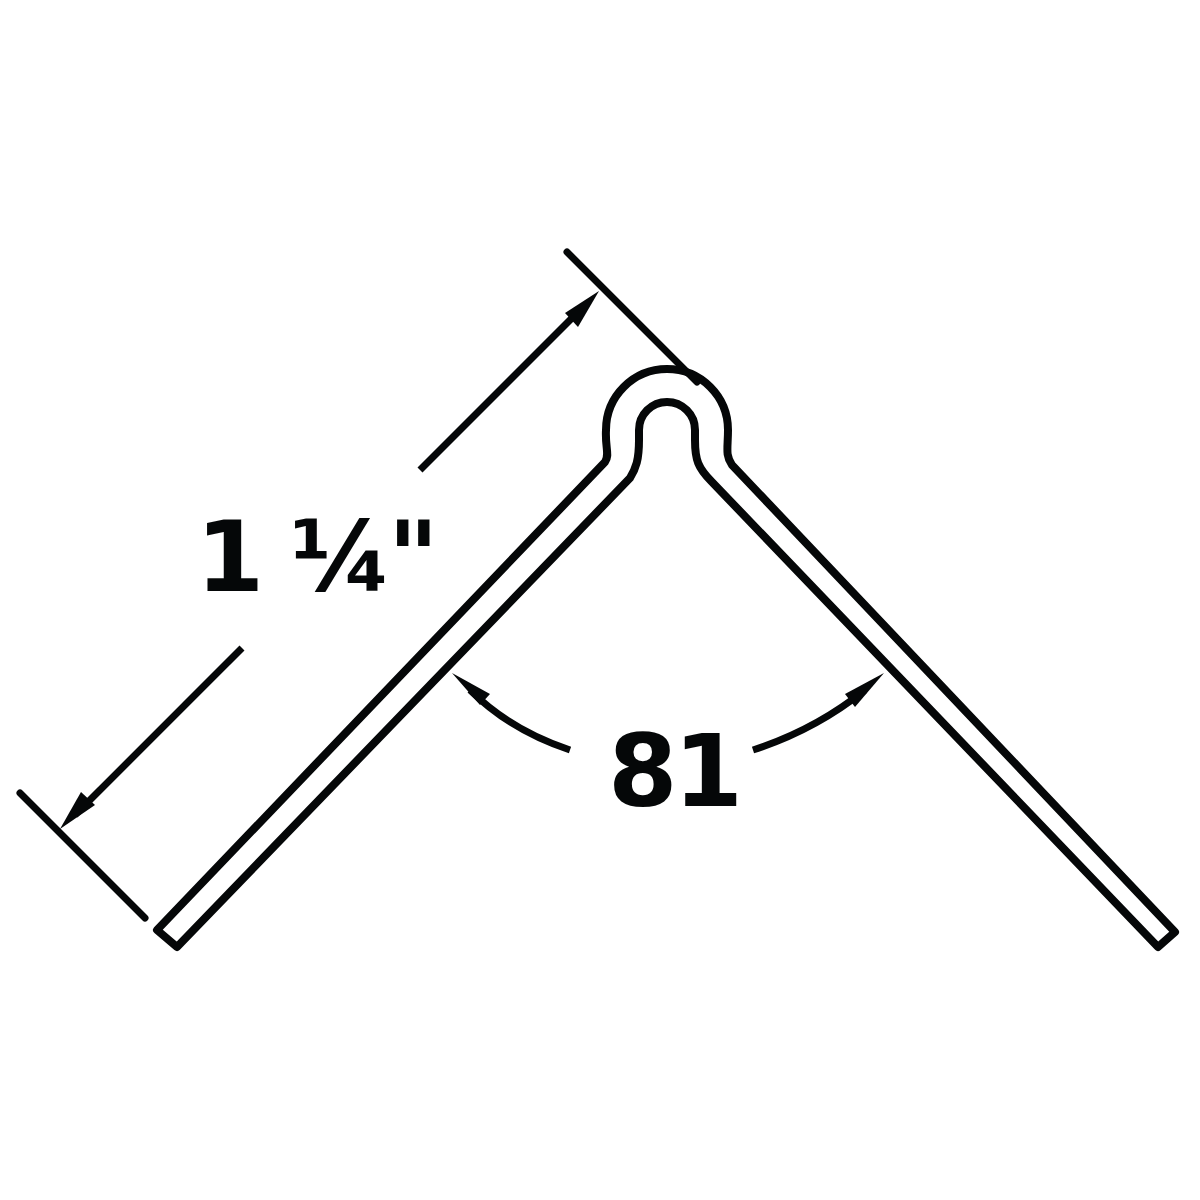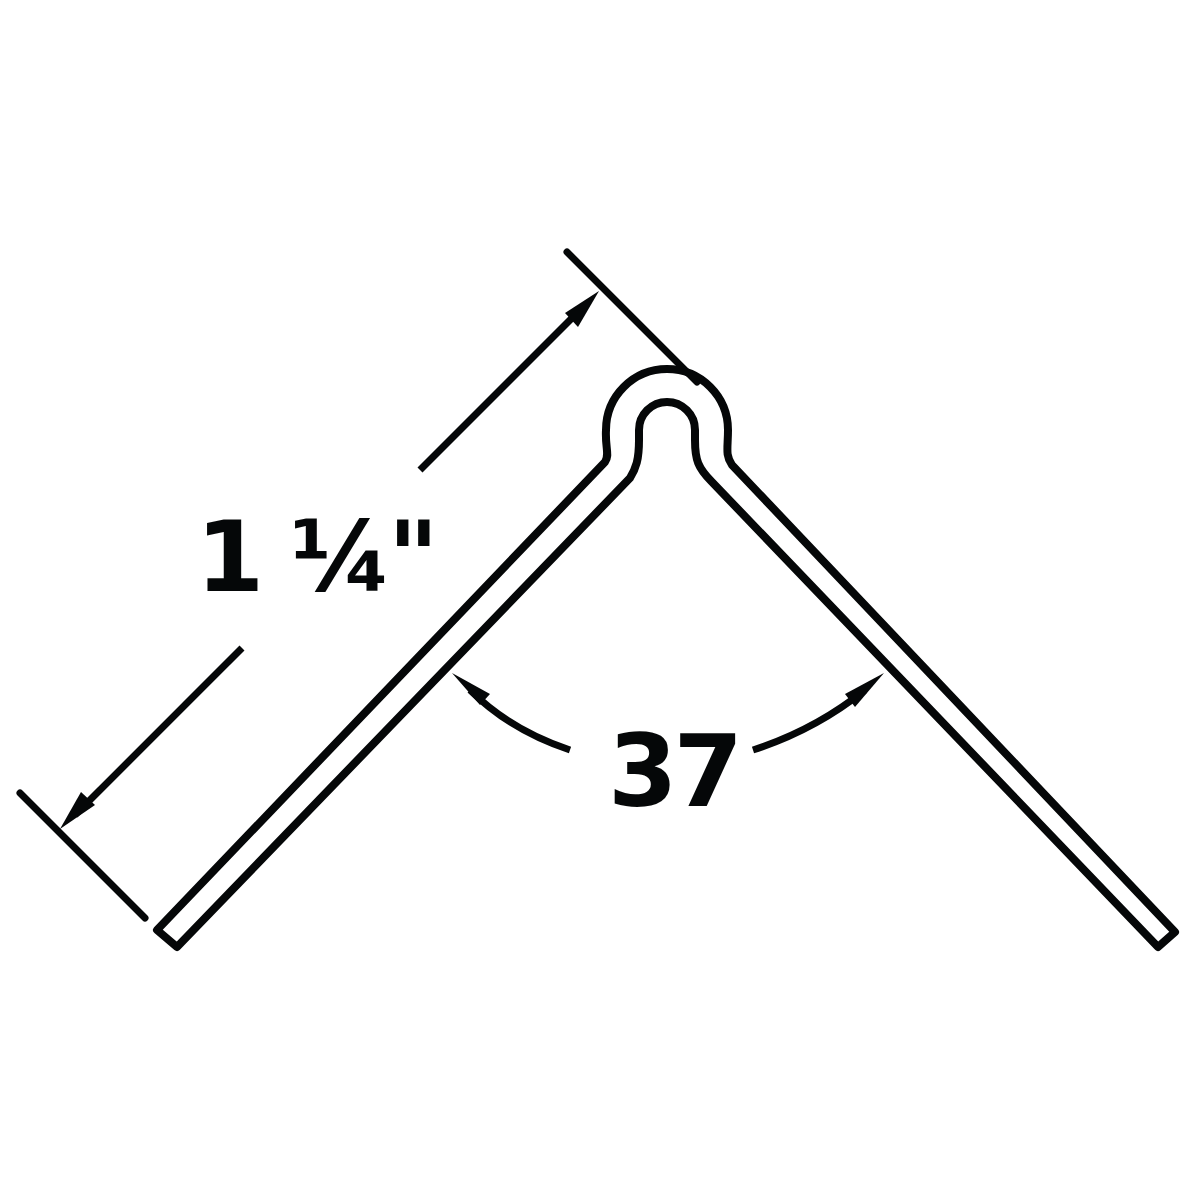--- a/index.html
+++ b/index.html
@@ -51,13 +51,13 @@
   <polygon points="60,829 95,805 81,792" fill="#050708"></polygon>
 
   <path d="M 570 750 Q 510 730, 470 690" fill="none" stroke="#050708" stroke-width="7"></path>
   <polygon points="452,673 480,705 490,694" fill="#050708"></polygon>
 
   <path d="M 753 750 Q 815 730, 865 690" fill="none" stroke="#050708" stroke-width="7"></path>
   <polygon points="884,673 845,694 855,707" fill="#050708"></polygon>
 </svg>
 
 <div class="label dim-length">1 ¼"</div>
-<div class="label dim-angle">37</div>
+<div class="label dim-angle">81</div>
 
 </body></html>

